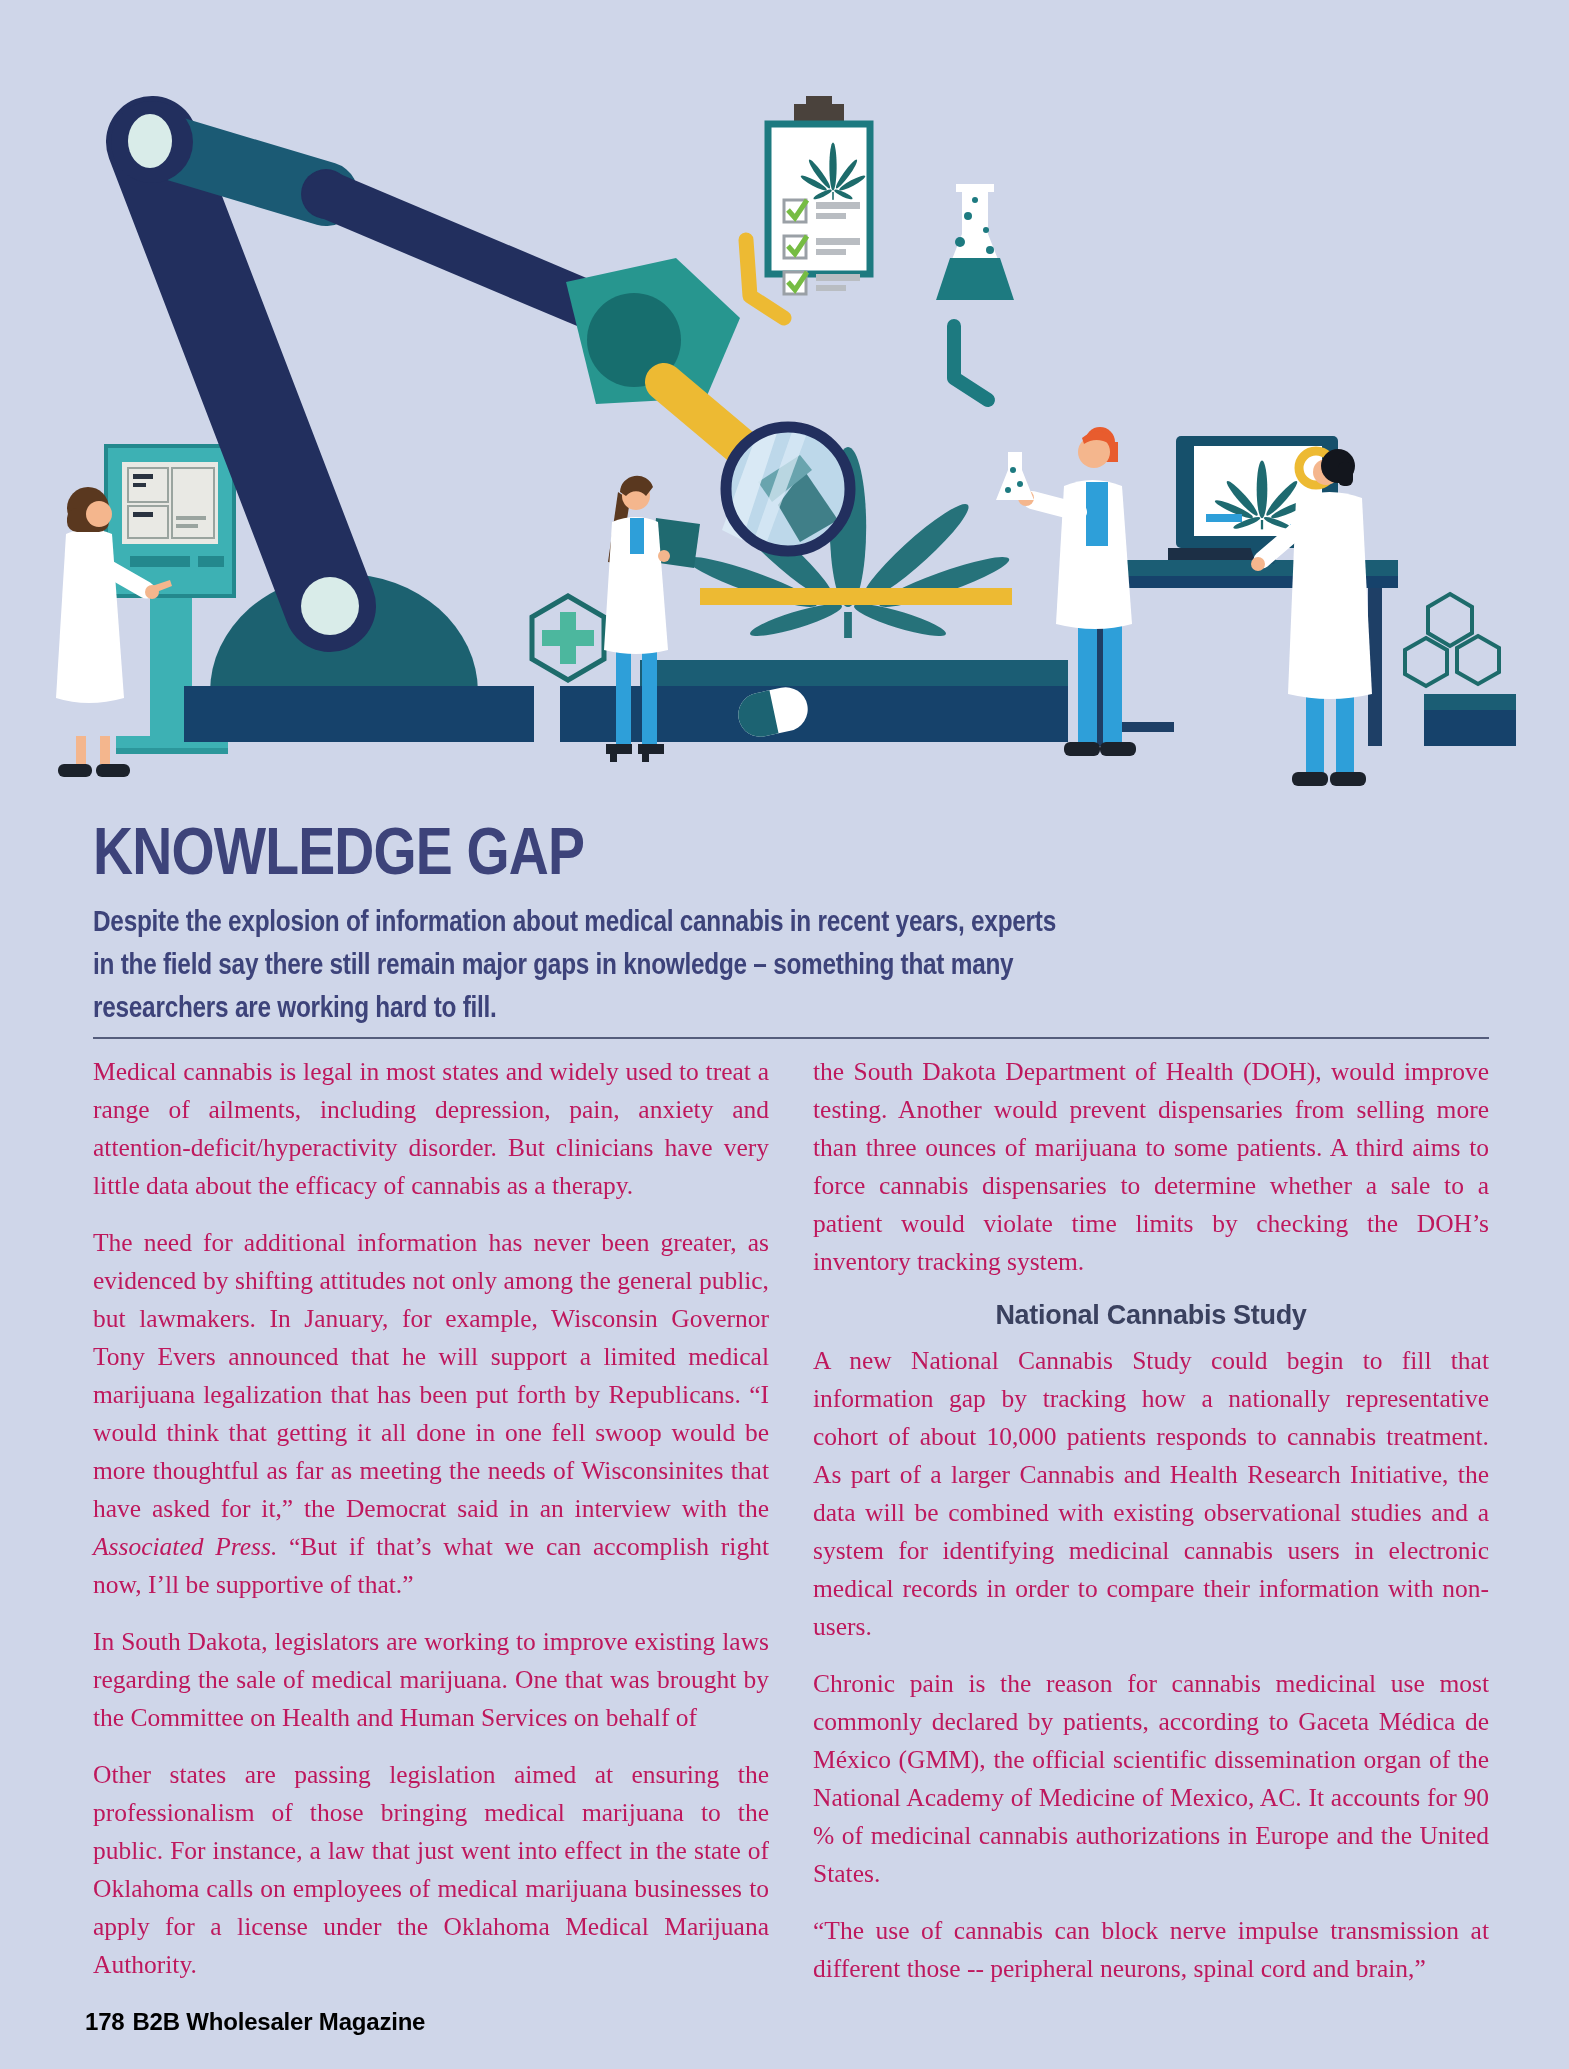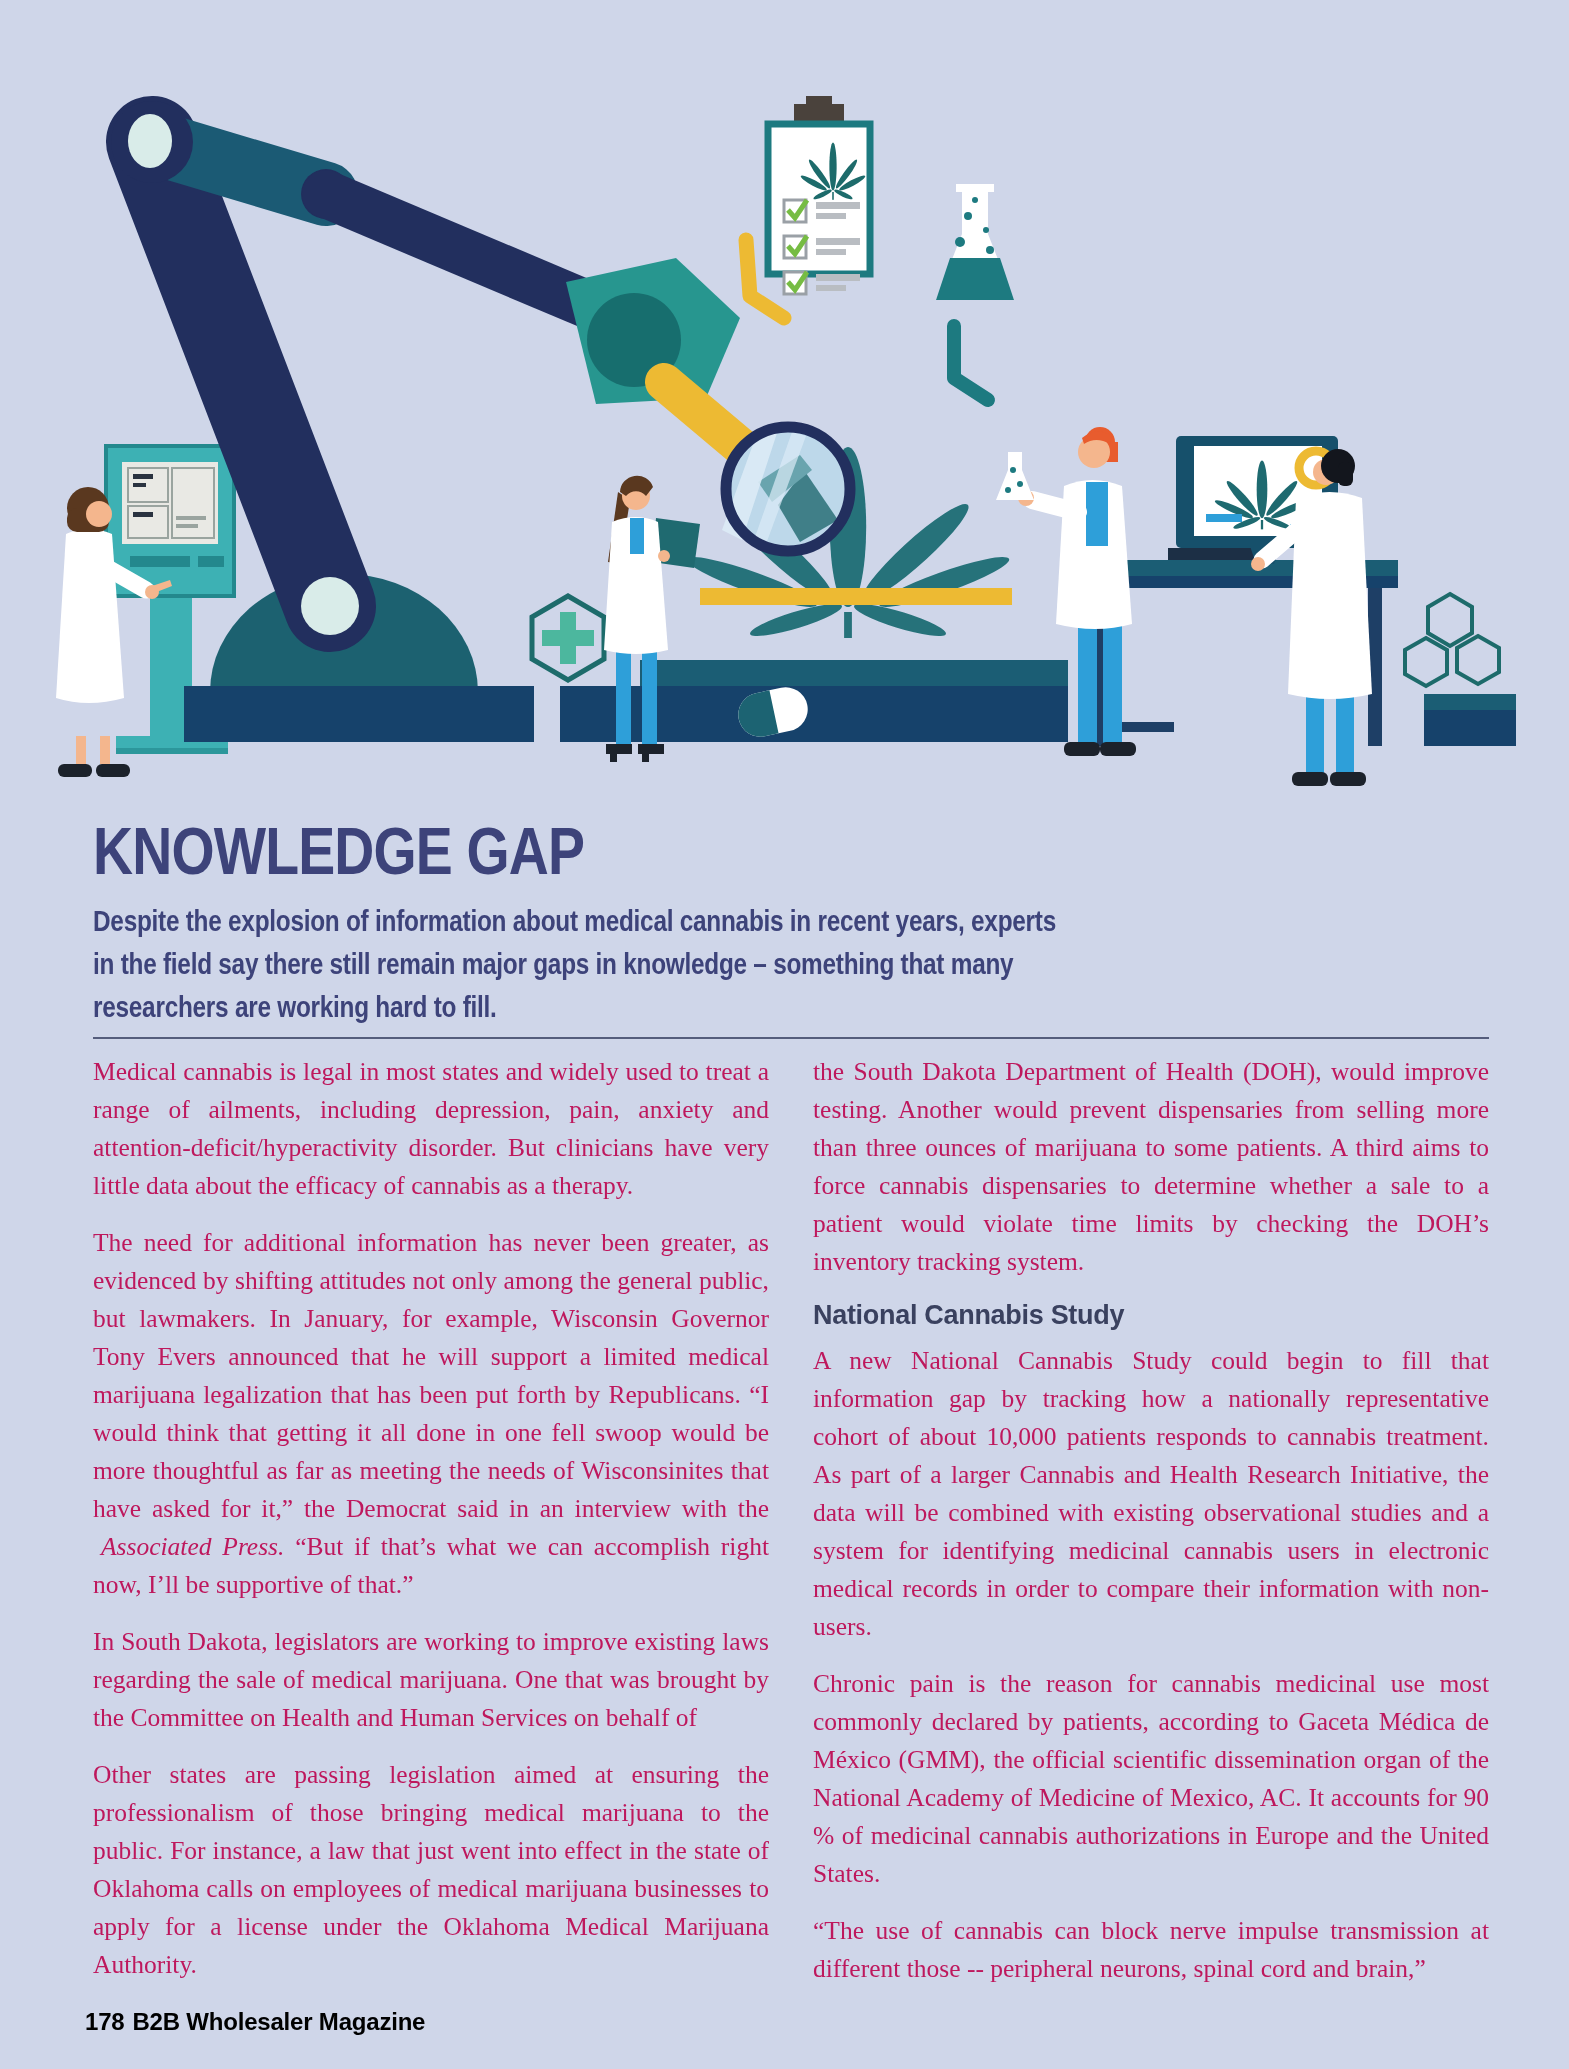--- a/index.html
+++ b/index.html
@@ -19,24 +19,24 @@
     letter-spacing:-.3px;transform:scaleX(.84);transform-origin:left;
   }
   .subtitle div{white-space:nowrap;}
   .divider{margin:8px 0 0 0;border:none;border-top:2px solid #555d7c;width:100%;}
   .columns{display:flex;gap:44px;margin-top:14px;}
   .col{width:676px;}
   .col p{
     font-family:"Liberation Serif",serif;font-size:25.5px;line-height:38px;
     color:#be185d;text-align:justify;margin:0 0 19px 0;
   }
-  .col p .ital{font-style:italic;margin-left:8px;}
+  .col p .ital{font-style:italic;}
   .sec-heading{
     font-size:27px;line-height:30px;font-weight:700;color:#3a415f;
-    margin:10px 0 12px 0;letter-spacing:-.3px;
+    margin:10px 0 12px 0;letter-spacing:-.3px;text-align:center;
   }
   .footer{
     position:absolute;left:85px;top:2008px;font-size:24px;color:#000000;
     letter-spacing:-.2px;
   }
   .footer .num{font-weight:800;margin-right:8px;}
   .footer .mag{font-weight:700;}
 </style>
 </head>
 <body>

